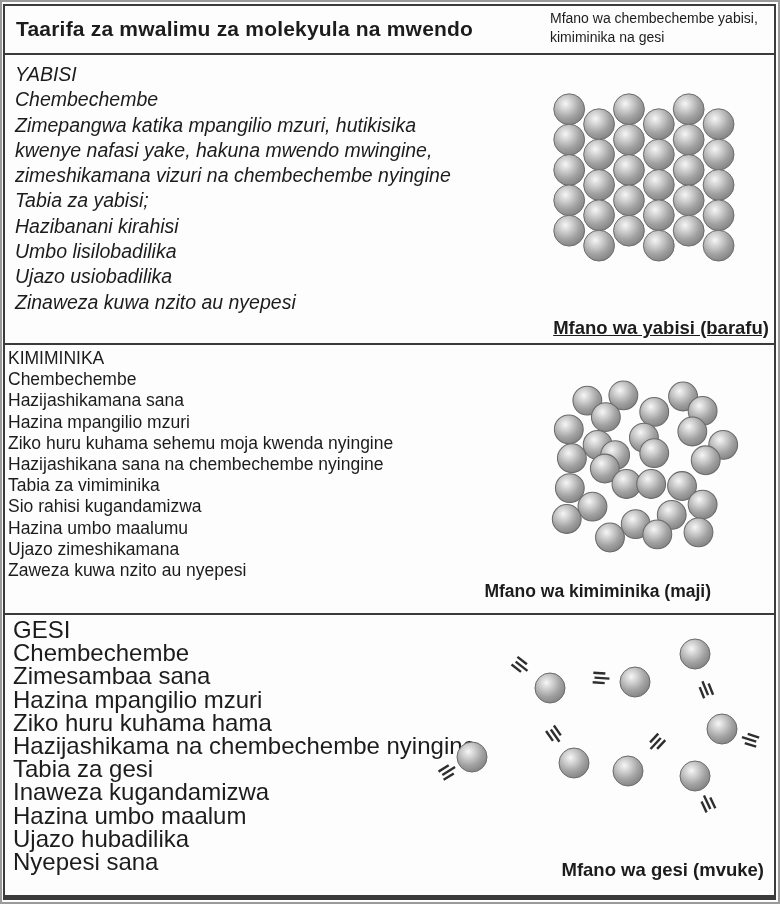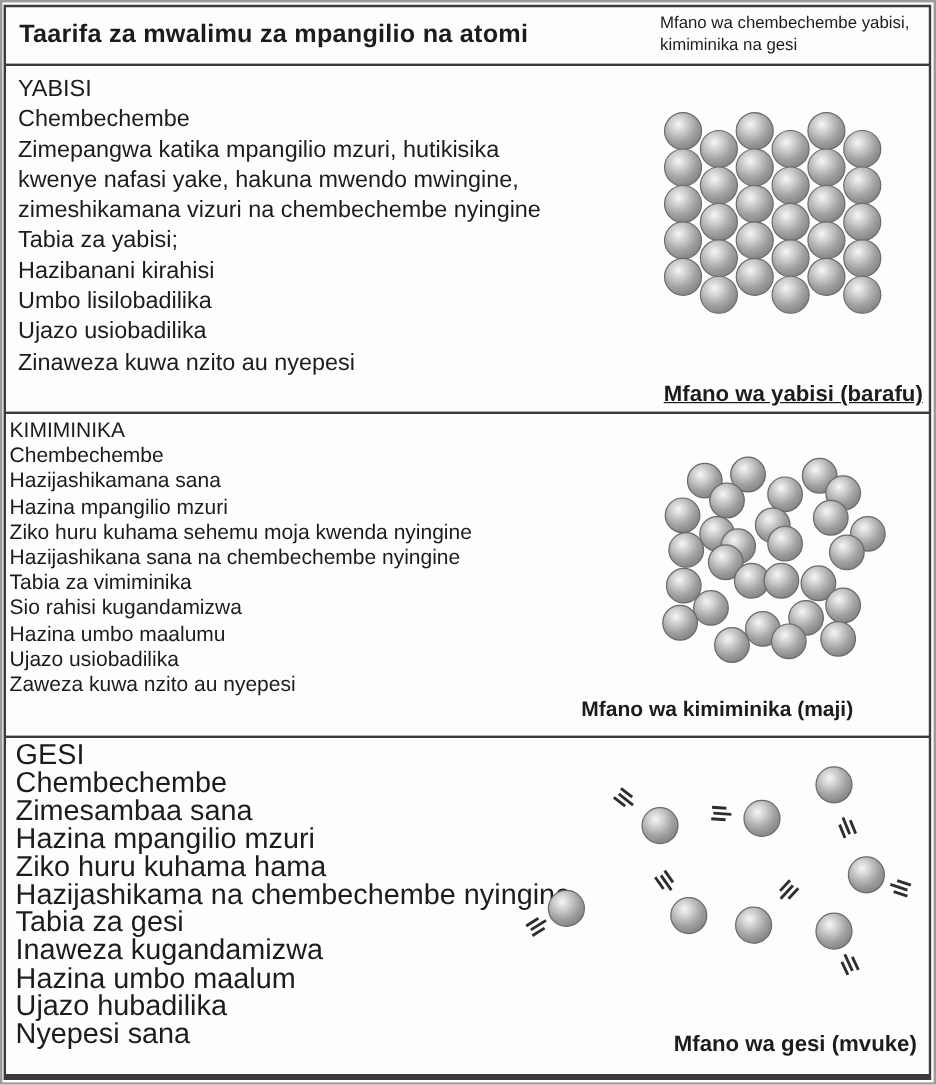--- a/index.html
+++ b/index.html
@@ -35,40 +35,40 @@
     white-space:nowrap;
   }
   .header-subtitle{
     position:absolute;left:534px;top:9px;width:238px;
     font-size:14px;line-height:19px;margin-left:16px;
   }
   .section-body{
     position:absolute;
     white-space:pre-line;
   }
-  #body-yabisi{left:15px;top:62px;font-size:19.5px;line-height:25.3px;}
+  #body-yabisi{left:15px;top:62px;font-size:19.5px;line-height:25.3px;font-style:italic;}
   #body-kimiminika{left:8px;top:348px;font-size:17.5px;line-height:21.2px;}
   #body-gesi{left:13px;top:618px;font-size:24px;line-height:23.2px;}
   .figure-caption{
     position:absolute;font-weight:bold;white-space:nowrap;
   }
   #caption-yabisi{right:11px;top:317px;font-size:18.5px;text-decoration:underline;}
   #caption-kimiminika{right:69px;top:581px;font-size:17.5px;}
   #caption-gesi{right:16px;top:859px;font-size:18.5px;margin-left:13px;}
   .figure-svg{position:absolute;overflow:visible;}
   #figure-solid{left:548px;top:88px;width:212px;height:189px;}
   #figure-liquid{left:550px;top:380px;width:192px;height:175px;}
   #figure-gas{left:428px;top:626px;width:345px;height:195px;}
 </style>
 </head>
 <body>
 
 <div id="page">
 
-  <div class="header-title">Taarifa za mwalimu za mpangilio na atomi</div>
+  <div class="header-title">Taarifa za mwalimu za molekyula na mwendo</div>
   <div class="header-subtitle">Mfano wa chembechembe yabisi, kimiminika na gesi</div>
 
   <div class="divider" id="divider-header"></div>
   <div class="divider" id="divider-s1"></div>
   <div class="divider" id="divider-s2"></div>
 
   <div class="section-body" id="body-yabisi">YABISI
 Chembechembe
 Zimepangwa katika mpangilio mzuri, hutikisika
 kwenye nafasi yake, hakuna mwendo mwingine,
@@ -80,21 +80,21 @@
 Zinaweza kuwa nzito au nyepesi</div>
   <div class="section-body" id="body-kimiminika">KIMIMINIKA
 Chembechembe
 Hazijashikamana sana
 Hazina mpangilio mzuri
 Ziko huru kuhama sehemu moja kwenda nyingine
 Hazijashikana sana na chembechembe nyingine
 Tabia za vimiminika
 Sio rahisi kugandamizwa
 Hazina umbo maalumu
-Ujazo usiobadilika
+Ujazo zimeshikamana
 Zaweza kuwa nzito au nyepesi</div>
   <div class="section-body" id="body-gesi">GESI
 Chembechembe
 Zimesambaa sana
 Hazina mpangilio mzuri
 Ziko huru kuhama hama
 Hazijashikama na chembechembe nyingine
 Tabia za gesi
 Inaweza kugandamizwa
 Hazina umbo maalum

